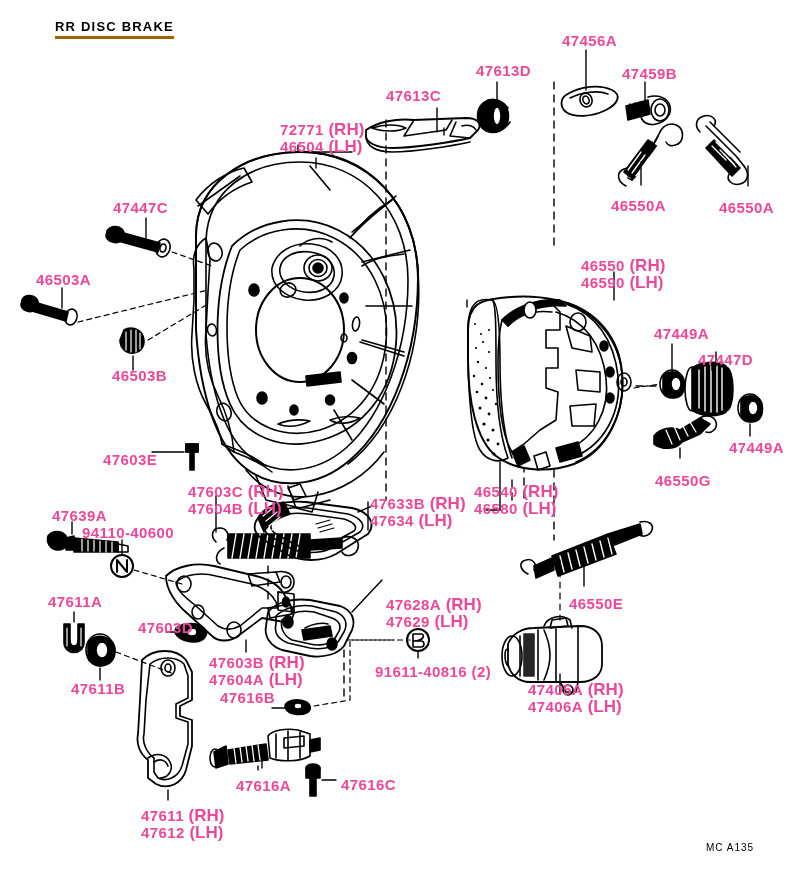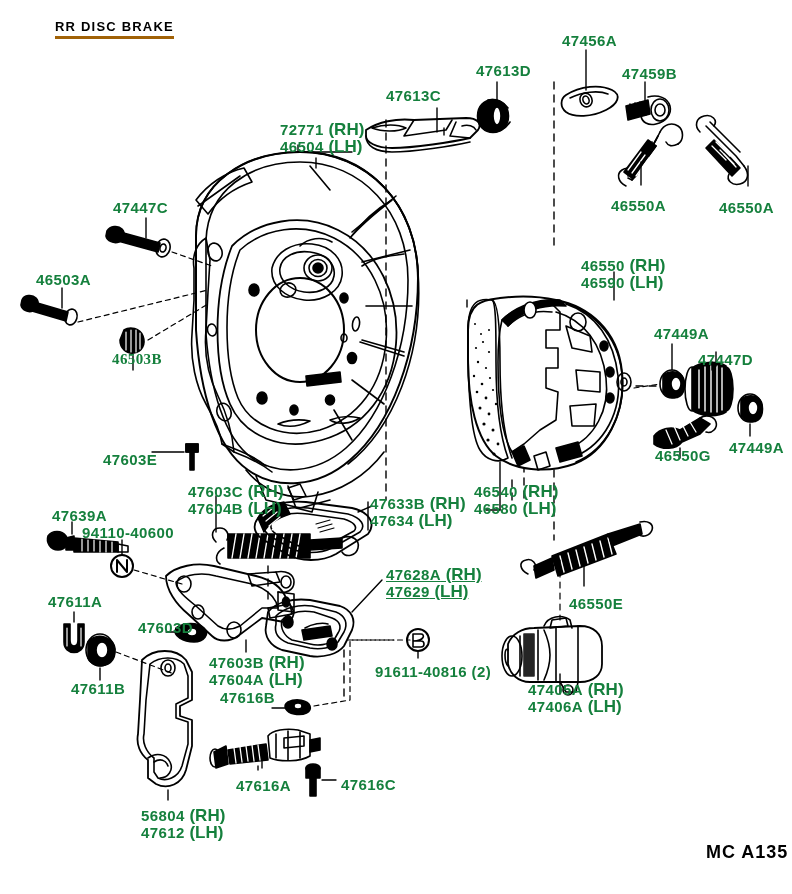--- a/index.html
+++ b/index.html
@@ -1,25 +1,25 @@
 <!DOCTYPE html>
 <html><head>
 <meta charset="utf-8">
 <style>
   html,body{margin:0;padding:0;background:#fff;}
   body{width:792px;height:894px;font-family:"Liberation Sans",sans-serif;color:#000;overflow:hidden;}
   #sheet{position:relative;width:792px;height:894px;background:#fff;}
   svg#art{position:absolute;left:0;top:0;width:792px;height:894px;}
   .lbl{position:absolute;font-family:"Liberation Sans",sans-serif;font-weight:700;
-       font-size:15px;letter-spacing:0.4px;white-space:nowrap;line-height:15px;color:#15803d;}
+       font-size:15px;letter-spacing:0.4px;white-space:nowrap;line-height:15px;color:#ec4899;}
   .lbl .sfx{font-size:17px;font-weight:700;letter-spacing:0;}
   .lbl .row{display:block;height:17px;}
   .title{position:absolute;left:55px;top:18px;font-size:13px;font-weight:700;
          letter-spacing:1.2px;border-bottom:3px solid #a16207;padding-bottom:0;line-height:18px;}
-  .footer{position:absolute;left:706px;top:842px;font-size:18px;font-weight:700;letter-spacing:1px;}
+  .footer{position:absolute;left:706px;top:842px;font-size:10px;font-weight:400;letter-spacing:1px;}
 </style>
 </head>
 <body>
 
 <div id="sheet">
 
   <div class="title">RR DISC BRAKE</div>
 
   <svg id="art" viewBox="0 0 792 894">
     <g fill="none" stroke="#000" stroke-width="1.6" stroke-linejoin="round" stroke-linecap="round">
@@ -587,37 +587,37 @@
       </div>
       <div class="lbl" style="left: 719px; top: 200px;">
         <span class="row"><span>46550A</span></span>
       </div>
       <div class="lbl" style="left: 113px; top: 200px;">
         <span class="row"><span>47447C</span></span>
       </div>
       <div class="lbl" style="left: 36px; top: 272px;">
         <span class="row"><span>46503A</span></span>
       </div>
-      <div class="lbl" style="left: 112px; top: 352px; font-family: Liberation Serif, serif;">
+      <div class="lbl" style="left: 112px; top: 368px;">
         <span class="row"><span>46503B</span></span>
       </div>
       <div class="lbl" style="left: 581px; top: 258px;">
         <span class="row"><span>46550</span><span class="sfx"> (RH)</span></span>
         <span class="row"><span>46590</span><span class="sfx"> (LH)</span></span>
       </div>
       <div class="lbl" style="left: 654px; top: 326px;">
         <span class="row"><span>47449A</span></span>
       </div>
       <div class="lbl" style="left: 698px; top: 352px;">
         <span class="row"><span>47447D</span></span>
       </div>
       <div class="lbl" style="left: 729px; top: 440px;">
         <span class="row"><span>47449A</span></span>
       </div>
-      <div class="lbl" style="left: 655px; top: 448px;">
+      <div class="lbl" style="left: 655px; top: 473px;">
         <span class="row"><span>46550G</span></span>
       </div>
       <div class="lbl" style="left: 103px; top: 452px;">
         <span class="row"><span>47603E</span></span>
       </div>
       <div class="lbl" style="left: 188px; top: 484px;">
         <span class="row"><span>47603C</span><span class="sfx"> (RH)</span></span>
         <span class="row"><span>47604B</span><span class="sfx"> (LH)</span></span>
       </div>
       <div class="lbl" style="left: 52px; top: 508px;">
@@ -627,21 +627,21 @@
         <span class="row"><span>94110-40600</span></span>
       </div>
       <div class="lbl" style="left: 370px; top: 496px;">
         <span class="row"><span>47633B</span><span class="sfx"> (RH)</span></span>
         <span class="row"><span>47634</span><span class="sfx"> (LH)</span></span>
       </div>
       <div class="lbl" style="left: 474px; top: 484px;">
         <span class="row"><span>46540</span><span class="sfx"> (RH)</span></span>
         <span class="row"><span>46580</span><span class="sfx"> (LH)</span></span>
       </div>
-      <div class="lbl" style="left: 386px; top: 567px; text-decoration: underline;">
+      <div class="lbl" style="left: 386px; top: 597px;">
         <span class="row"><span>47628A</span><span class="sfx"> (RH)</span></span>
         <span class="row"><span>47629</span><span class="sfx"> (LH)</span></span>
       </div>
       <div class="lbl" style="left: 569px; top: 596px;">
         <span class="row"><span>46550E</span></span>
       </div>
       <div class="lbl" style="left: 48px; top: 594px;">
         <span class="row"><span>47611A</span></span>
       </div>
       <div class="lbl" style="left: 110px; top: 620px; margin-left: 28px;">
@@ -664,19 +664,19 @@
       <div class="lbl" style="left: 213px; top: 690px; margin-left: 7px;">
         <span class="row"><span>47616B</span></span>
       </div>
       <div class="lbl" style="left: 236px; top: 778px;">
         <span class="row"><span>47616A</span></span>
       </div>
       <div class="lbl" style="left: 341px; top: 777px;">
         <span class="row"><span>47616C</span></span>
       </div>
       <div class="lbl" style="left: 141px; top: 808px;">
-        <span class="row"><span>56804</span><span class="sfx"> (RH)</span></span>
+        <span class="row"><span>47611</span><span class="sfx"> (RH)</span></span>
         <span class="row"><span>47612</span><span class="sfx"> (LH)</span></span>
       </div>
     </div>
 
   <div class="footer">MC A135</div>
 </div>
 
 </body></html>

